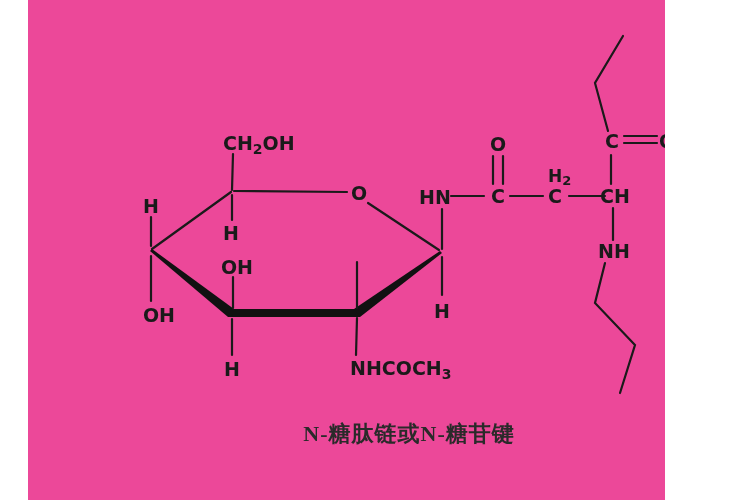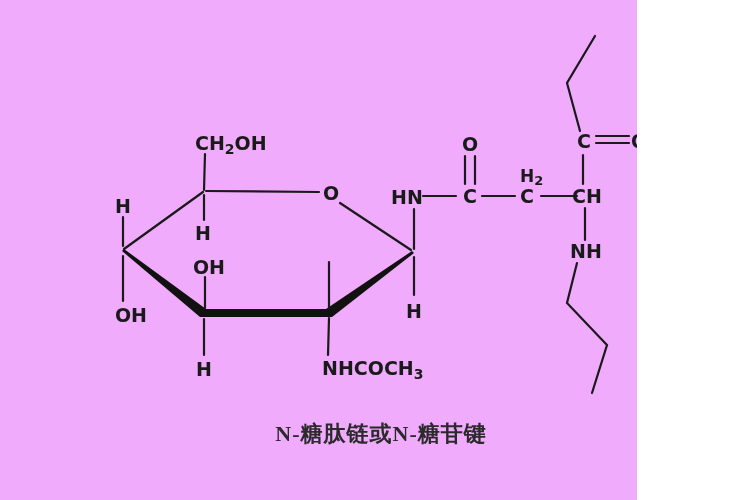--- a/index.html
+++ b/index.html
@@ -1,22 +1,23 @@
 <!DOCTYPE html>
 <html><head>
 <meta charset="utf-8">
 <style>
   html, body { margin: 0; padding: 0; }
   .canvas {
     position: relative;
     width: 637px;
     height: 500px;
-    background: #f0abfc;
+    background: #ec4899;
     overflow: hidden;
     font-family: "Liberation Sans", sans-serif;
+    margin-left: 28px;
   }
   svg { display: block; }
   .formula {
     font-family: "DejaVu Sans", "Liberation Sans", sans-serif;
     font-weight: 700;
     font-size: 19px;
     fill: #1a1a1a;
   }
   .formula .sub { font-size: 14px; }
   .small-h { font-size: 17px; }

